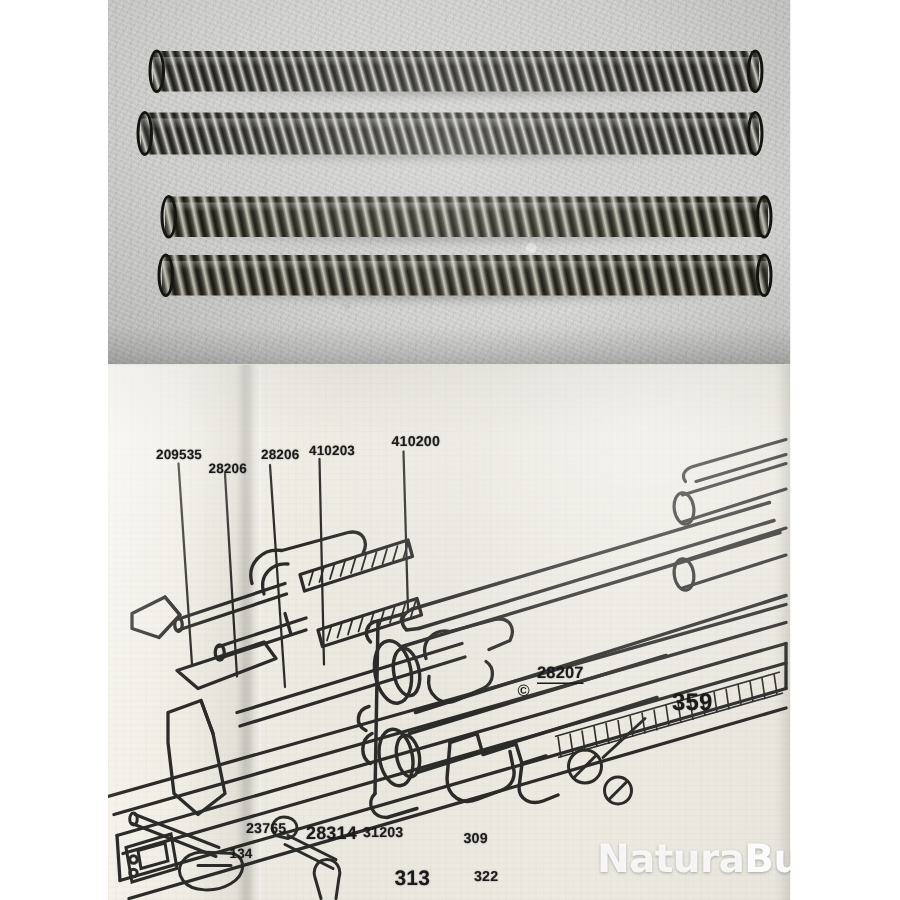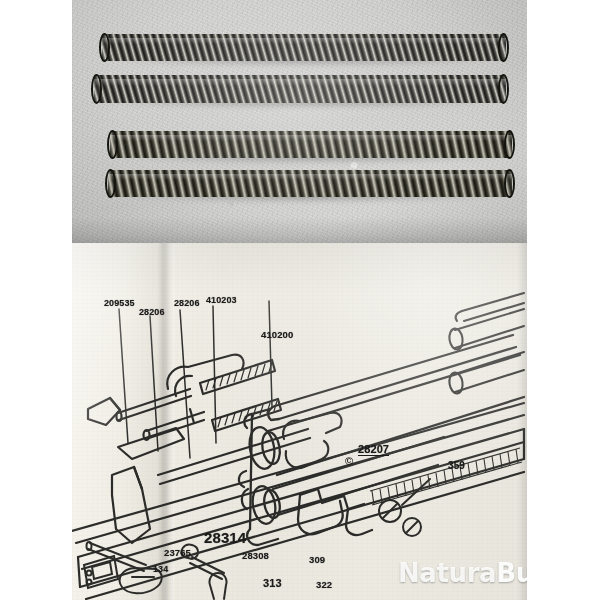--- a/index.html
+++ b/index.html
@@ -347,32 +347,32 @@
     </svg>
 
     <div class="page-sheen"></div>
     <div class="right-edge"></div>
   </div>
 
   <div class="callout" style="left:104px;top:298px;font-size:9px;">209535</div>
   <div class="callout" style="left:139px;top:307px;font-size:9px;">28206</div>
   <div class="callout" style="left:174px;top:298px;font-size:9px;">28206</div>
   <div class="callout" style="left:206px;top:295px;font-size:9px;text-align:center;">410203</div>
-  <div class="callout" style="left:261px;top:289px;font-size:9.5px;margin-top:40px;">410200</div>
+  <div class="callout" style="left:261px;top:289px;font-size:9.5px;">410200</div>
 
   <div style="position:absolute;left:345px;top:455px;font-size:11px;font-weight:bold;color:#1b1b1b;">©</div>
   <div class="callout" style="left:358px;top:443px;font-size:11px;border-bottom:1.5px solid #1b1b1b;padding-bottom:0px;">28207</div>
 
-  <div class="callout" style="left:448px;top:460px;font-size:10px;">359</div>
+  <div class="callout" style="left:448px;top:460px;font-size:16px;">359</div>
   <div class="callout" style="left:129px;top:564px;font-size:9px;margin-left:24px;">134</div>
   <div class="callout" style="left:164px;top:547px;font-size:9.5px;">23765</div>
-  <div class="callout" style="left:204px;top:529px;font-size:15px;">28314</div>
-  <div class="callout" style="left:242px;top:550px;font-size:9.5px;">28308</div>
+  <div class="callout" style="left:204px;top:548px;font-size:12px;">28314</div>
+  <div class="callout" style="left:242px;top:550px;font-size:9.5px;">31203</div>
   <div class="callout" style="left:309px;top:554px;font-size:9.5px;">309</div>
-  <div class="callout" style="left:263px;top:577px;font-size:11px;">313</div>
+  <div class="callout" style="left:263px;top:577px;font-size:14px;">313</div>
   <div class="callout" style="left:316px;top:579px;font-size:9.5px;">322</div>
 
   <div id="watermark">
     <span>Natura</span><span class="b">Buy</span>
   </div>
 
   <div class="margin" id="m-left"></div>
   <div class="margin" id="m-right"></div>
 
 </div>

